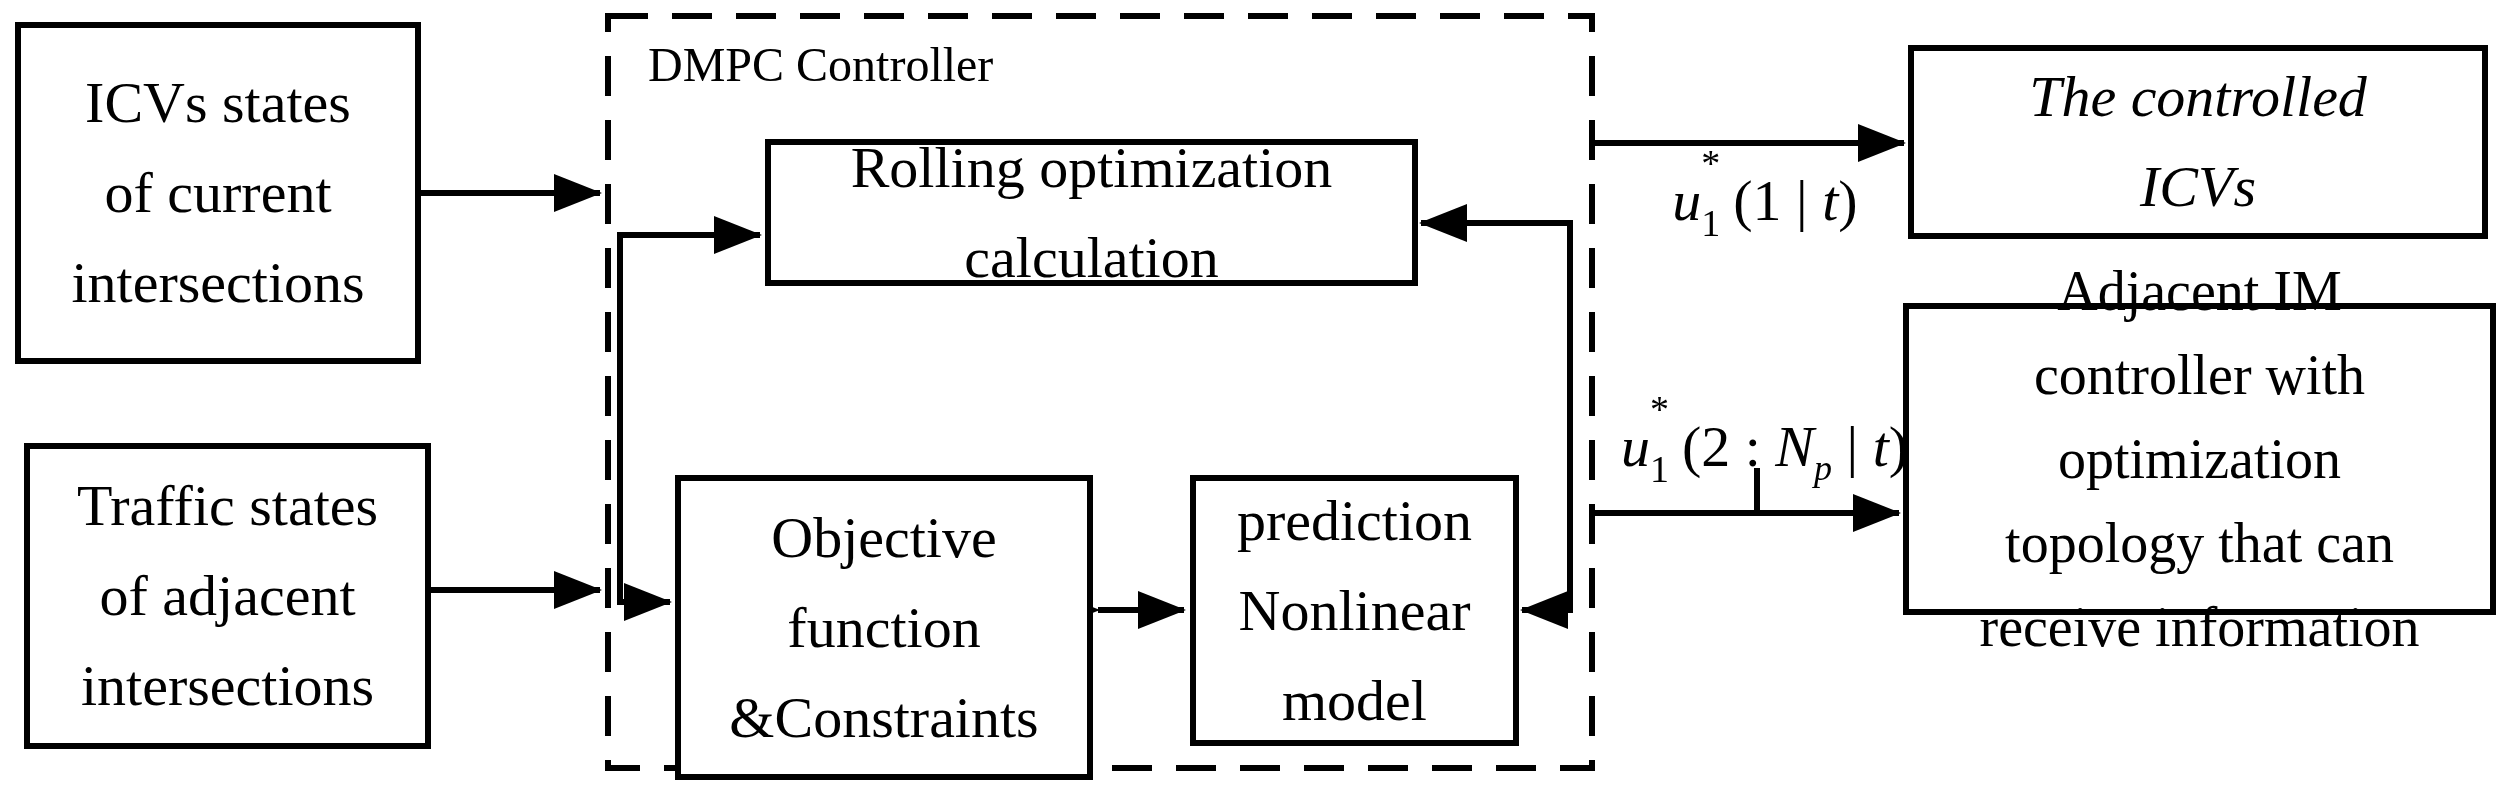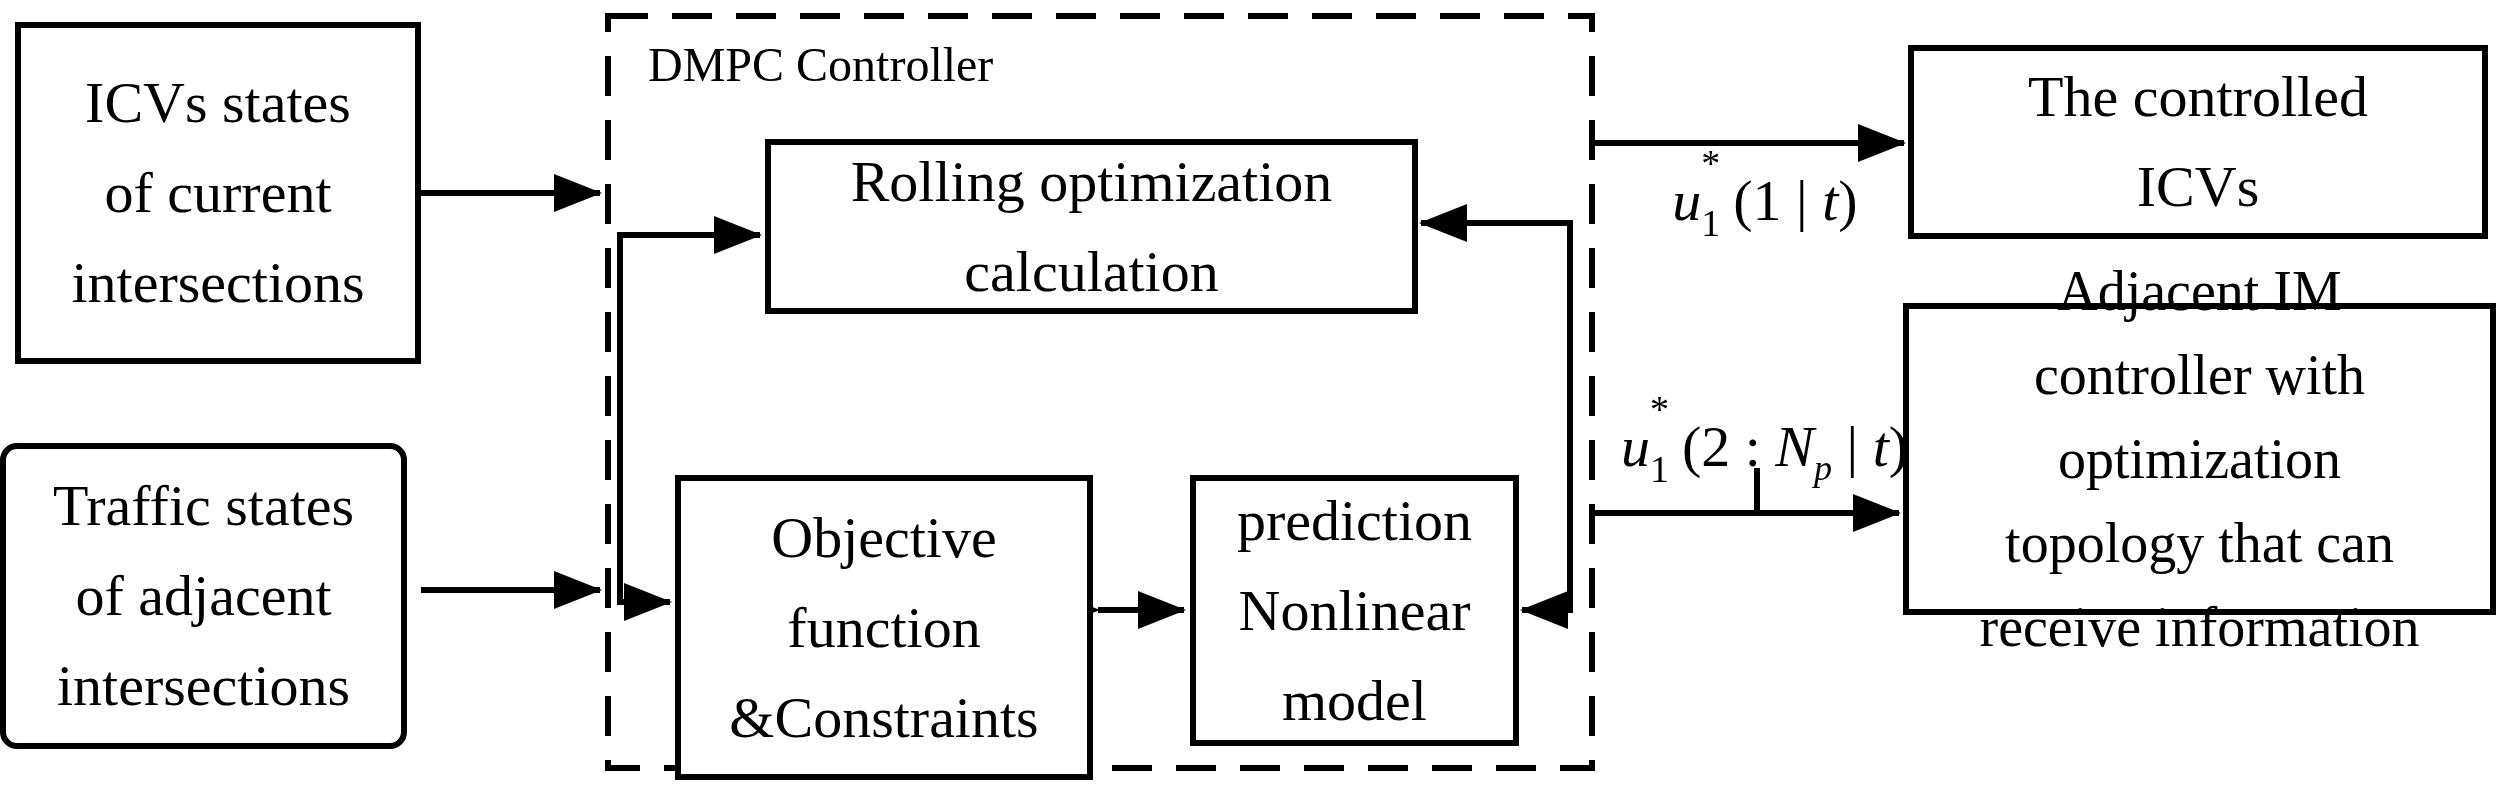--- a/index.html
+++ b/index.html
@@ -118,44 +118,44 @@
   </svg>
 
   <div class="dmpc-title">DMPC Controller</div>
 
   <div class="box" style="left:15px; top:22px; width:406px; height:342px;">
     <span class="ln">ICVs states</span>
     <span class="ln">of current</span>
     <span class="ln">intersections</span>
   </div>
 
-  <div class="box" style="left:0; top:443px; width:407px; height:306px;border-radius:17px;">
+  <div class="box" style="left:24px; top:443px; width:407px; height:306px;">
     <span class="ln">Traffic states</span>
     <span class="ln">of adjacent</span>
     <span class="ln">intersections</span>
   </div>
 
-  <div class="box" style="left:765px; top:139px; width:653px; height:175px;">
+  <div class="box" style="left:765px; top:139px; width:653px; height:147px;">
     <span class="ln">Rolling optimization</span>
     <span class="ln">calculation</span>
   </div>
 
   <div class="box" style="left:675px; top:475px; width:418px; height:305px;">
     <span class="ln">Objective</span>
     <span class="ln">function</span>
     <span class="ln">&amp;Constraints</span>
   </div>
 
   <div class="box" style="left:1190px; top:475px; width:329px; height:271px;">
     <span class="ln">prediction</span>
     <span class="ln">Nonlinear</span>
     <span class="ln">model</span>
   </div>
 
-  <div class="box" style="left:1908px; top:45px; width:580px; height:194px;">
+  <div class="box" style="left:1908px; top:45px; width:580px; height:194px;font-style:italic;">
     <span class="ln">The controlled</span>
     <span class="ln">ICVs</span>
   </div>
 
   <div class="box tight" style="left:1903px; top:303px; width:593px; height:312px;">
     <span class="ln">Adjacent IM</span>
     <span class="ln">controller with</span>
     <span class="ln">optimization</span>
     <span class="ln">topology that can</span>
     <span class="ln">receive information</span>

